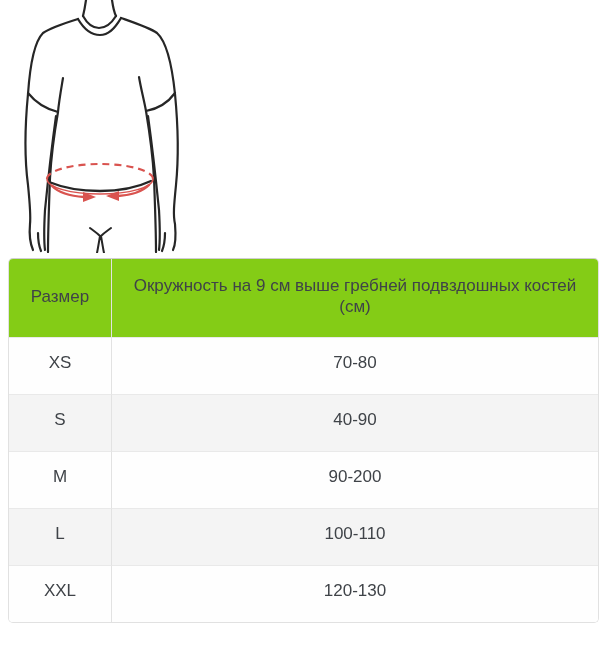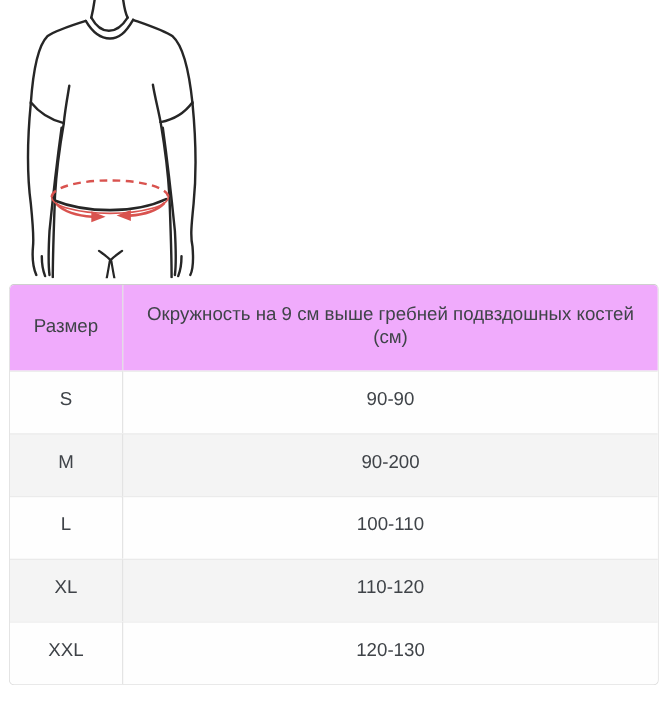--- a/index.html
+++ b/index.html
@@ -26,21 +26,21 @@
     font-size: 17px;
   }
   table.size-table th, table.size-table td {
     font-weight: normal;
     text-align: center;
     line-height: 21px;
     padding: 14px 10px 21px 10px;
   }
   table.size-table thead th { padding: 16px 10px 20px 10px; }
   .col-size { width: 82px; border-right: 1px solid #e2e2e2; }
-  thead tr { background: #f0abfc; }
+  thead tr { background: #84cc16; }
   tbody tr:nth-child(odd) { background: #fefefe; }
   tbody tr:nth-child(even) { background: #f4f4f4; }
   tbody tr th, tbody tr td { border-top: 1px solid #e9e9e9; }
 </style>
 </head>
 <body>
 
 <div class="diagram-wrap">
   <svg width="240" height="253" viewBox="0 0 240 253" xmlns="http://www.w3.org/2000/svg">
 
@@ -81,34 +81,34 @@
 <div class="table-wrap">
   <table class="size-table">
     <thead>
       <tr>
         <th class="col-size">Размер</th>
         <th>Окружность на 9 см выше гребней подвздошных костей (см)</th>
       </tr>
     </thead>
     <tbody>
       <tr>
+        <td class="col-size">XS</td>
+        <td>70-80</td>
+      </tr>
+      <tr>
         <td class="col-size">S</td>
-        <td>90-90</td>
+        <td>40-90</td>
       </tr>
       <tr>
         <td class="col-size">M</td>
         <td>90-200</td>
       </tr>
       <tr>
         <td class="col-size">L</td>
         <td>100-110</td>
       </tr>
       <tr>
-        <td class="col-size">XL</td>
-        <td>110-120</td>
-      </tr>
-      <tr>
         <td class="col-size">XXL</td>
         <td>120-130</td>
       </tr>
     </tbody>
   </table>
 </div>
 
 </body></html>

